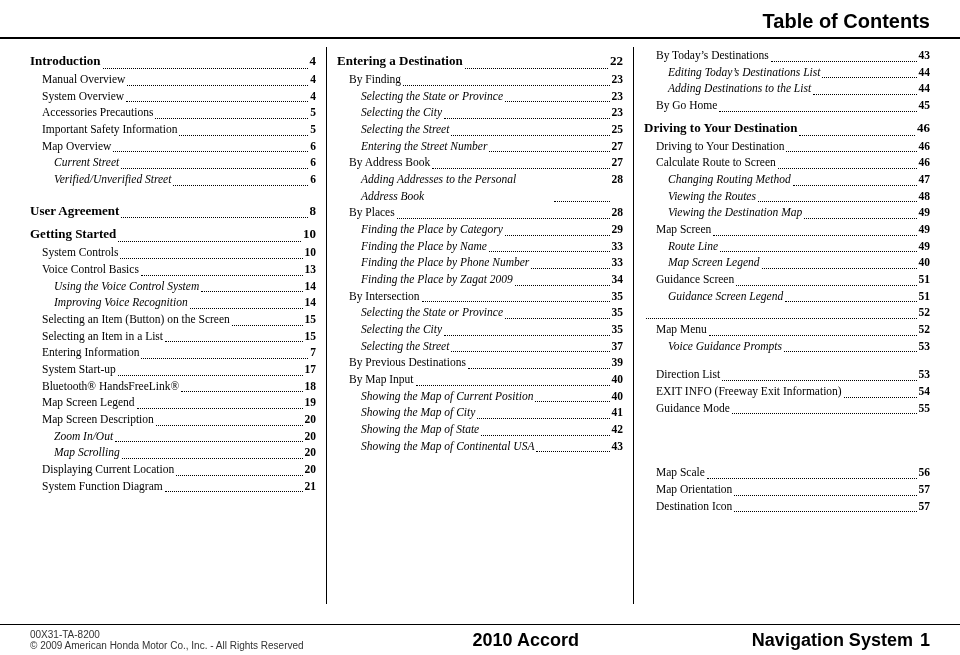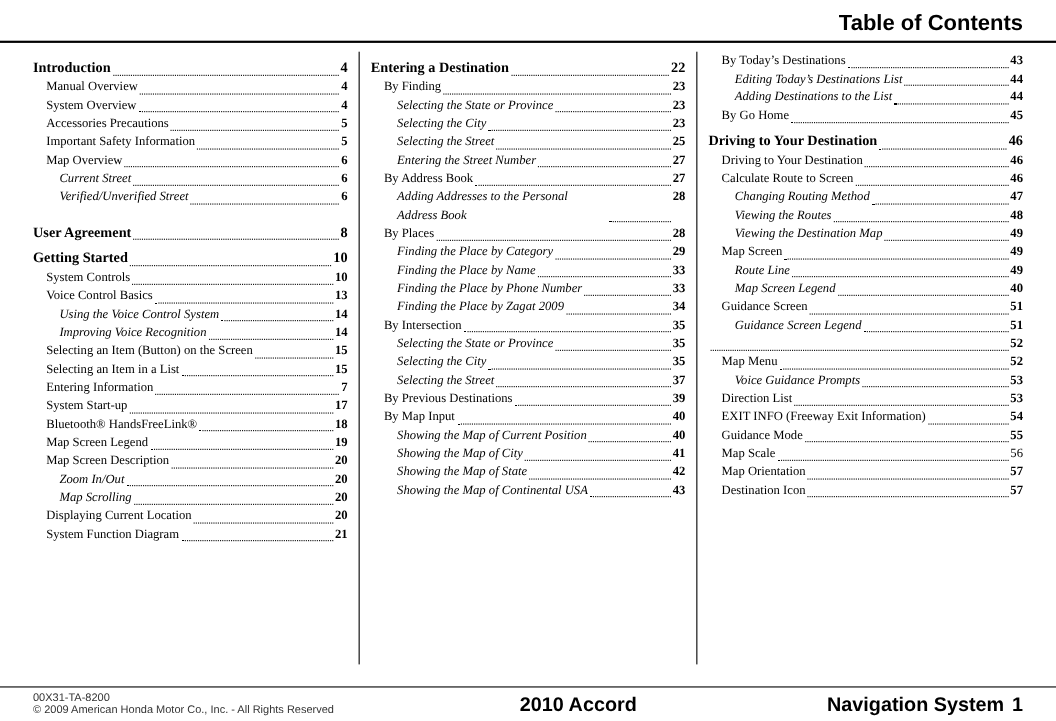--- a/index.html
+++ b/index.html
@@ -399,38 +399,38 @@
         <span style="padding-left: 12px; white-space: normal; flex-shrink: 0; max-width: 75%;">Map Menu</span>
         <span style="flex: 1 1 0%; border-bottom: 1px dotted rgb(0, 0, 0); min-width: 4px; margin: 0px 2px 2px; align-self: flex-end; height: 4px;"></span>
         <span style="font-weight: bold; white-space: nowrap;">52</span>
       </div>
       <div style="display: flex; align-items: baseline; margin-bottom: 0px;">
         <span style="padding-left: 24px; white-space: normal; flex-shrink: 0; max-width: 75%; font-style: italic;">Voice Guidance Prompts</span>
         <span style="flex: 1 1 0%; border-bottom: 1px dotted rgb(0, 0, 0); min-width: 4px; margin: 0px 2px 2px; align-self: flex-end; height: 4px;"></span>
         <span style="font-weight: bold; white-space: nowrap;">53</span>
       </div>
       <div style="display: flex; align-items: baseline; margin-bottom: 0px;">
-        <span style="padding-left: 12px; white-space: normal; flex-shrink: 0; max-width: 75%;">Direction List</span>
+        <span style="padding-left: 12px; white-space: normal; flex-shrink: 0; max-width: 75%; margin-top: 12px;">Direction List</span>
         <span style="flex: 1 1 0%; border-bottom: 1px dotted rgb(0, 0, 0); min-width: 4px; margin: 0px 2px 2px; align-self: flex-end; height: 4px;"></span>
         <span style="font-weight: bold; white-space: nowrap;">53</span>
       </div>
       <div style="display: flex; align-items: baseline; margin-bottom: 0px;">
         <span style="padding-left: 12px; white-space: normal; flex-shrink: 0; max-width: 75%;">EXIT INFO (Freeway Exit Information)</span>
         <span style="flex: 1 1 0%; border-bottom: 1px dotted rgb(0, 0, 0); min-width: 4px; margin: 0px 2px 2px; align-self: flex-end; height: 4px;"></span>
         <span style="font-weight: bold; white-space: nowrap;">54</span>
       </div>
       <div style="display: flex; align-items: baseline; margin-bottom: 0px;">
         <span style="padding-left: 12px; white-space: normal; flex-shrink: 0; max-width: 75%;">Guidance Mode</span>
         <span style="flex: 1 1 0%; border-bottom: 1px dotted rgb(0, 0, 0); min-width: 4px; margin: 0px 2px 2px; align-self: flex-end; height: 4px;"></span>
         <span style="font-weight: bold; white-space: nowrap; font-family: Liberation Serif, serif;">55</span>
       </div>
       <div style="display: flex; align-items: baseline; margin-bottom: 0px;">
         <span style="padding-left: 12px; white-space: normal; flex-shrink: 0; max-width: 75%;">Map Scale</span>
         <span style="flex: 1 1 0%; border-bottom: 1px dotted rgb(0, 0, 0); min-width: 4px; margin: 0px 2px 2px; align-self: flex-end; height: 4px;"></span>
-        <span style="font-weight: normal; white-space: nowrap;">56</span>
+        <span style="font-weight: bold; white-space: nowrap; margin-top: 48px;">56</span>
       </div>
       <div style="display: flex; align-items: baseline; margin-bottom: 0px;">
         <span style="padding-left: 12px; white-space: normal; flex-shrink: 0; max-width: 75%;">Map Orientation</span>
         <span style="flex: 1 1 0%; border-bottom: 1px dotted rgb(0, 0, 0); min-width: 4px; margin: 0px 2px 2px; align-self: flex-end; height: 4px;"></span>
         <span style="font-weight: bold; white-space: nowrap;">57</span>
       </div>
       <div style="display: flex; align-items: baseline; margin-bottom: 0px;">
         <span style="padding-left: 12px; white-space: normal; flex-shrink: 0; max-width: 75%;">Destination Icon</span>
         <span style="flex: 1 1 0%; border-bottom: 1px dotted rgb(0, 0, 0); min-width: 4px; margin: 0px 2px 2px; align-self: flex-end; height: 4px;"></span>
         <span style="font-weight: bold; white-space: nowrap;">57</span>

